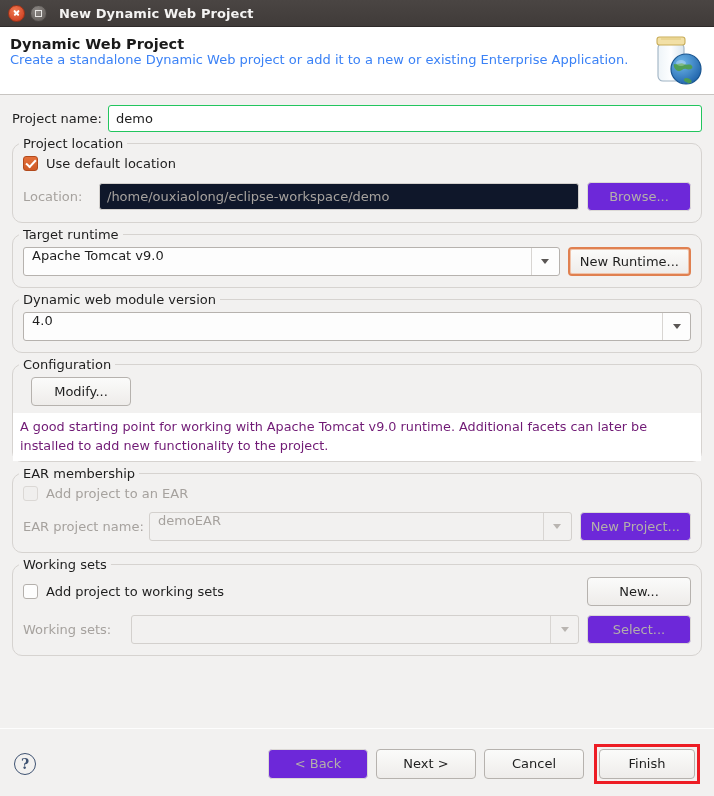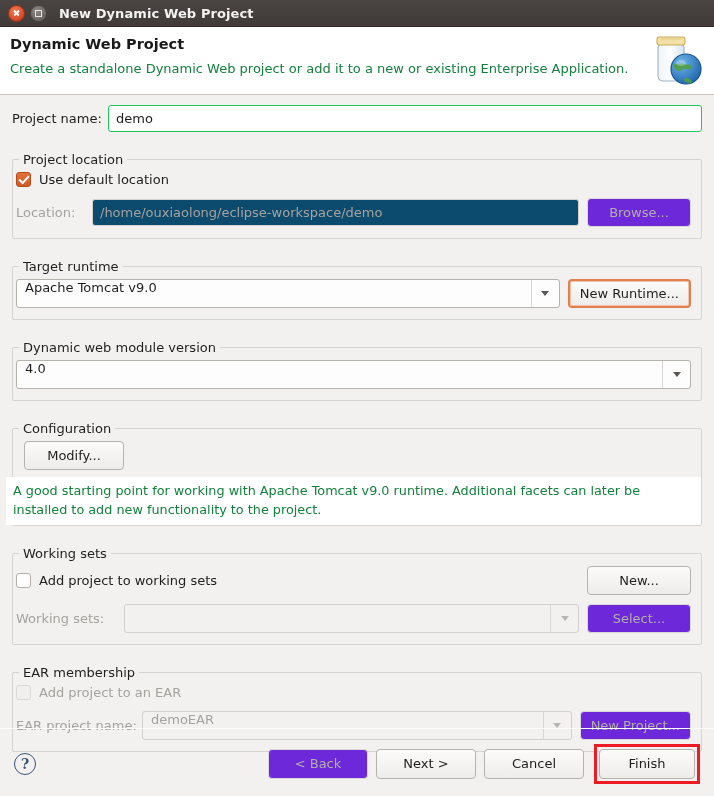--- a/index.html
+++ b/index.html
@@ -51,21 +51,21 @@
   .banner {
     height: 68px; background: #ffffff;
     border-bottom: 1px solid #c8c5c2;
     position: relative; padding: 7px 12px 0 10px;
   }
   .banner-title {
     font-size: 14.5px; font-weight: bold; color: #1a1a1a;
     margin: 2px 0 0 0;
   }
   .banner-desc {
-    font-size: 13px; color: #15803d; margin-top: 9px;
+    font-size: 13px; color: #3b82f6; 
   }
   .banner-icon {
     position: absolute; right: 8px; top: 4px;
     width: 62px; height: 60px;
   }
 
   
   .body-area { padding: 10px 12px 0 12px; position: relative; height: 632px; }
 
   .row { display: flex; align-items: center; }
@@ -74,27 +74,27 @@
   .lbl.dim { color: #a6a29e; }
 
   .field {
     height: 27px; background: #fff;
     border: 1px solid #22c55e; border-radius: 3px;
     font-size: 13px; color: #1e1e1e;
     padding: 0 7px; display: flex; align-items: center;
     font-family: inherit;
   }
   .field.dis {
-    background: #0c4a6e; border-color: #d3d0cd; color: #a6a29e;
+    background: #0f172a; border-color: #d3d0cd; color: #a6a29e;
   }
 
   
   .group {
-    border: 1px solid #d6d3d0; border-radius: 2px;
-    margin-top: 27px; padding: 12px 10px 11px 3px;
+    border: 1px solid #d6d3d0; border-radius: 10px;
+    margin-top: 11px; padding: 12px 10px 11px 10px;
     position: relative;
   }
   .group > .glabel {
     position: absolute; top: -8px; left: 6px;
     background: #f2f1f0; padding: 0 4px;
     font-size: 13px; color: #1e1e1e;
   }
 
   
   .cb {
@@ -150,21 +150,21 @@
     color: #b3afab;
   }
   .btn.focusring {
     border: 2px solid #e08050;
     box-shadow: 0 0 0 1px #f0c3aa inset;
   }
 
   .desc-box {
     background: #ffffff; border: 1px solid #d6d3d0;
     border-top: none;
-    font-size: 12.8px; color: #15803d;
+    font-size: 12.8px; color: #701a75;
     padding: 5px 7px 6px 7px; line-height: 1.45;
     margin-top: 7px;
   }
 
   
   .sep {
     position: absolute; left: 0; right: 0; top: 728px;
     height: 1px; background: #d9d6d3;
     border-bottom: 1px solid #fdfdfd;
   }
@@ -269,53 +269,53 @@
 
   <div class="group" style="padding-bottom:0">
     <div class="glabel">Configuration</div>
     <div class="row">
       <button class="btn" style="margin-left:8px;min-width:100px">Modify...</button>
     </div>
     <div class="desc-box" style="margin-left:-10px;margin-right:-10px;border-left:none;border-right:none;border-bottom:none">A good starting point for working with Apache Tomcat v9.0 runtime. Additional facets can later be installed to add new functionality to the project.</div>
   </div>
 
   <div class="group">
+    <div class="glabel">EAR membership</div>
+    <div class="row">
+      <span class="cb dis"></span>
+      <span class="lbl dim">Add project to an EAR</span>
+    </div>
+    <div class="row" style="margin-top:11px">
+      <div class="lbl dim" style="width:126px">EAR project name:</div>
+      <div class="combo dis" style="flex:1">
+        <span>demoEAR</span>
+        <span class="arrow-box">
+            <i class="tri"></i>
+          </span>
+      </div>
+      <button class="btn dis" style="margin-left:8px;min-width:104px">New Project...</button>
+    </div>
+  </div>
+
+  <div class="group">
     <div class="glabel">Working sets</div>
     <div class="row">
       <span class="cb"></span>
       <span class="lbl" style="flex:1">Add project to working sets</span>
       <button class="btn" style="min-width:104px">New...</button>
     </div>
     <div class="row" style="margin-top:9px">
       <div class="lbl dim" style="width:108px">Working sets:</div>
       <div class="combo dis" style="flex:1">
         <span></span>
         <span class="arrow-box">
             <i class="tri"></i>
           </span>
       </div>
       <button class="btn dis" style="margin-left:8px;min-width:104px">Select...</button>
-    </div>
-  </div>
-
-  <div class="group">
-    <div class="glabel">EAR membership</div>
-    <div class="row">
-      <span class="cb dis"></span>
-      <span class="lbl dim">Add project to an EAR</span>
-    </div>
-    <div class="row" style="margin-top:11px">
-      <div class="lbl dim" style="width:126px">EAR project name:</div>
-      <div class="combo dis" style="flex:1">
-        <span>demoEAR</span>
-        <span class="arrow-box">
-            <i class="tri"></i>
-          </span>
-      </div>
-      <button class="btn dis" style="margin-left:8px;min-width:104px">New Project...</button>
     </div>
   </div>
 
 </div>
 
 <div class="sep"></div>
 
 <div class="btnbar">
   <div class="help-icon">?</div>
   <div class="spacer"></div>

